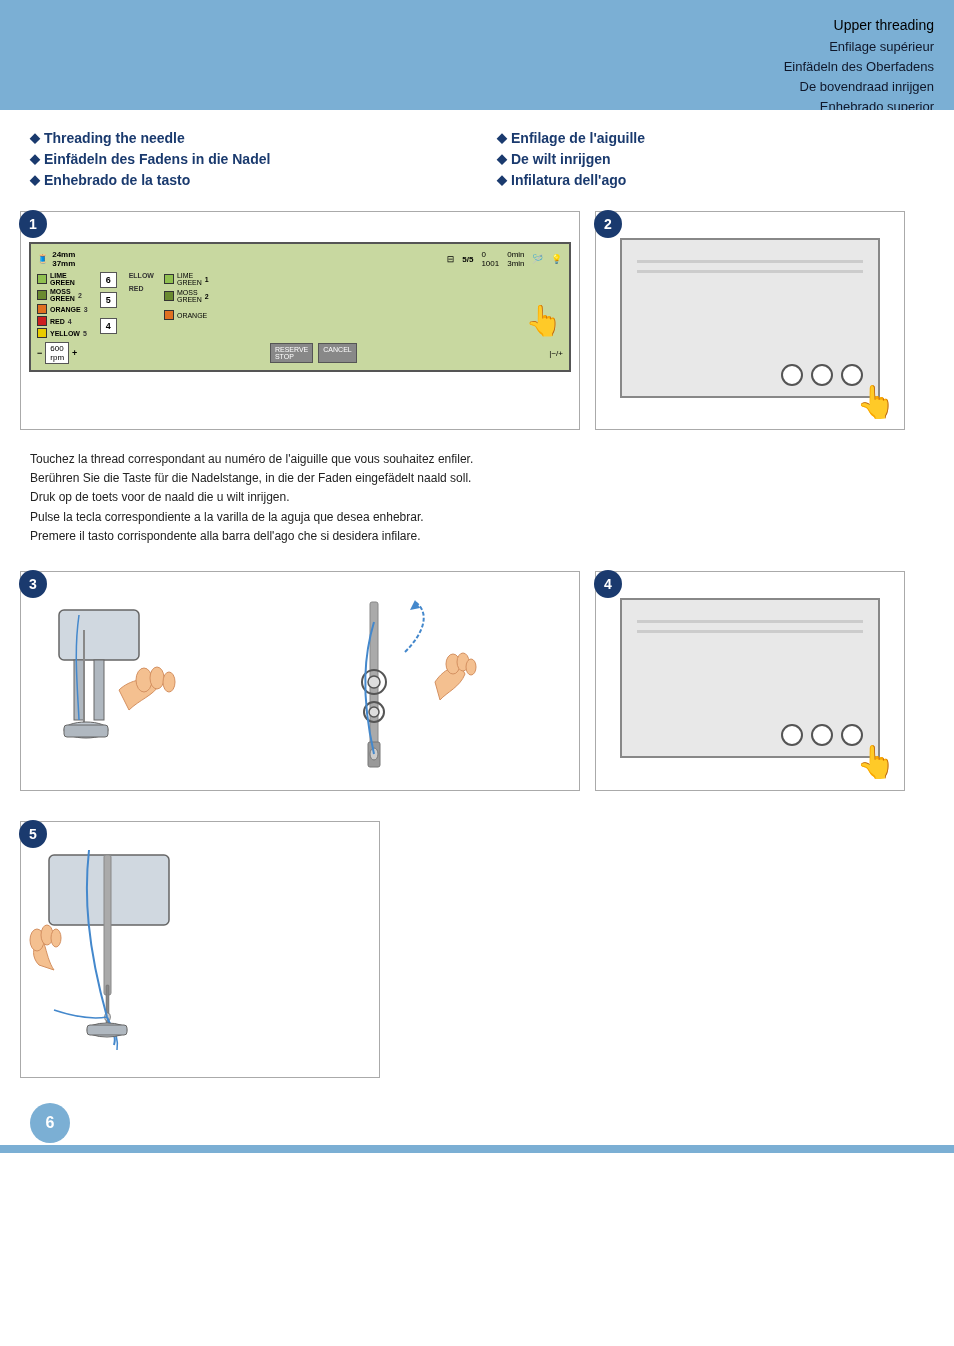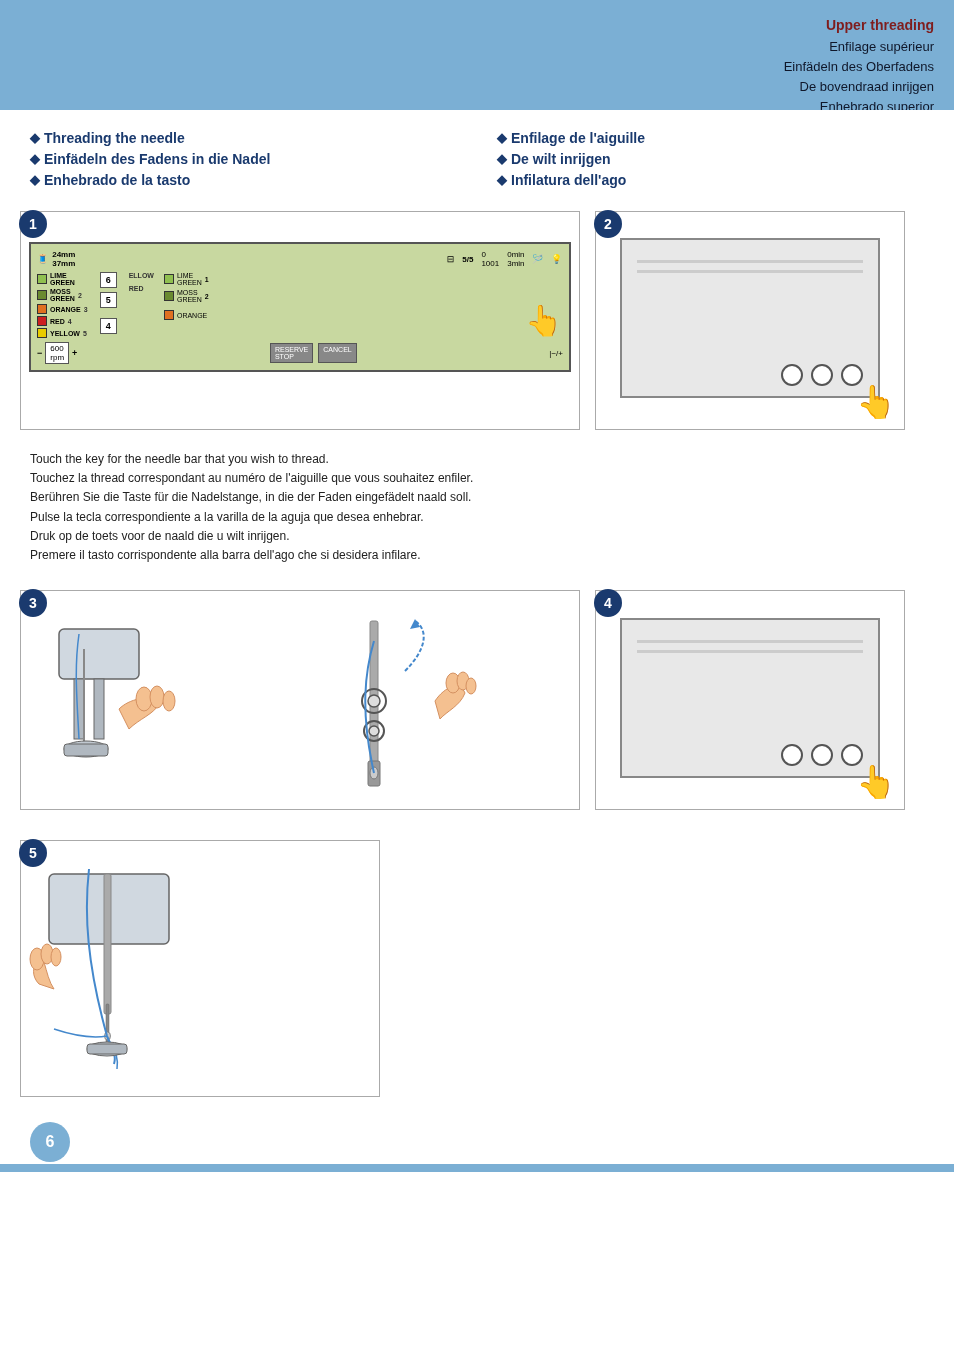--- a/index.html
+++ b/index.html
@@ -22,23 +22,23 @@
 
     .header-text {
       position: absolute;
       right: 20px;
       top: 15px;
       text-align: right;
       line-height: 1.55;
     }
 
     .header-text .line1 {
-      font-weight: bold;
+      font-weight: normal;
       font-size: 14px;
-      color: #7f1d1d;
+      color: #000000;
     }
     .header-text .line2 {
       font-size: 13px;
       color: #0f172a;
     }
 
     
     .section-titles {
       display: flex;
       padding: 18px 30px 10px 30px;
@@ -461,25 +461,24 @@
           <div class="tablet-btn-circle"></div>
           <div class="tablet-btn-circle"></div>
         </div>
       </div>
       <div style="position:relative;font-size:32px;margin-top:-15px;margin-right:0px;align-self:flex-end;">👆</div>
     </div>
 
   </div>
 
   <div class="description-text">
-    <div>Touch the key for the needle bar that you wish to thread.</div>
     <div>Touchez la thread correspondant au numéro de l'aiguille que vous souhaitez enfiler.</div>
     <div>Berühren Sie die Taste für die Nadelstange, in die der Faden eingefädelt naald soll.</div>
+    <div>Druk op de toets voor de naald die u wilt inrijgen.</div>
     <div>Pulse la tecla correspondiente a la varilla de la aguja que desea enhebrar.</div>
-    <div>Druk op de toets voor de naald die u wilt inrijgen.</div>
     <div>Premere il tasto corrispondente alla barra dell'ago che si desidera infilare.</div>
   </div>
 
   <div class="steps-row-2">
 
     <div class="step-box step3-box">
       <div class="step-number">
         <span>3</span>
       </div>
       <div class="step3-inner">

